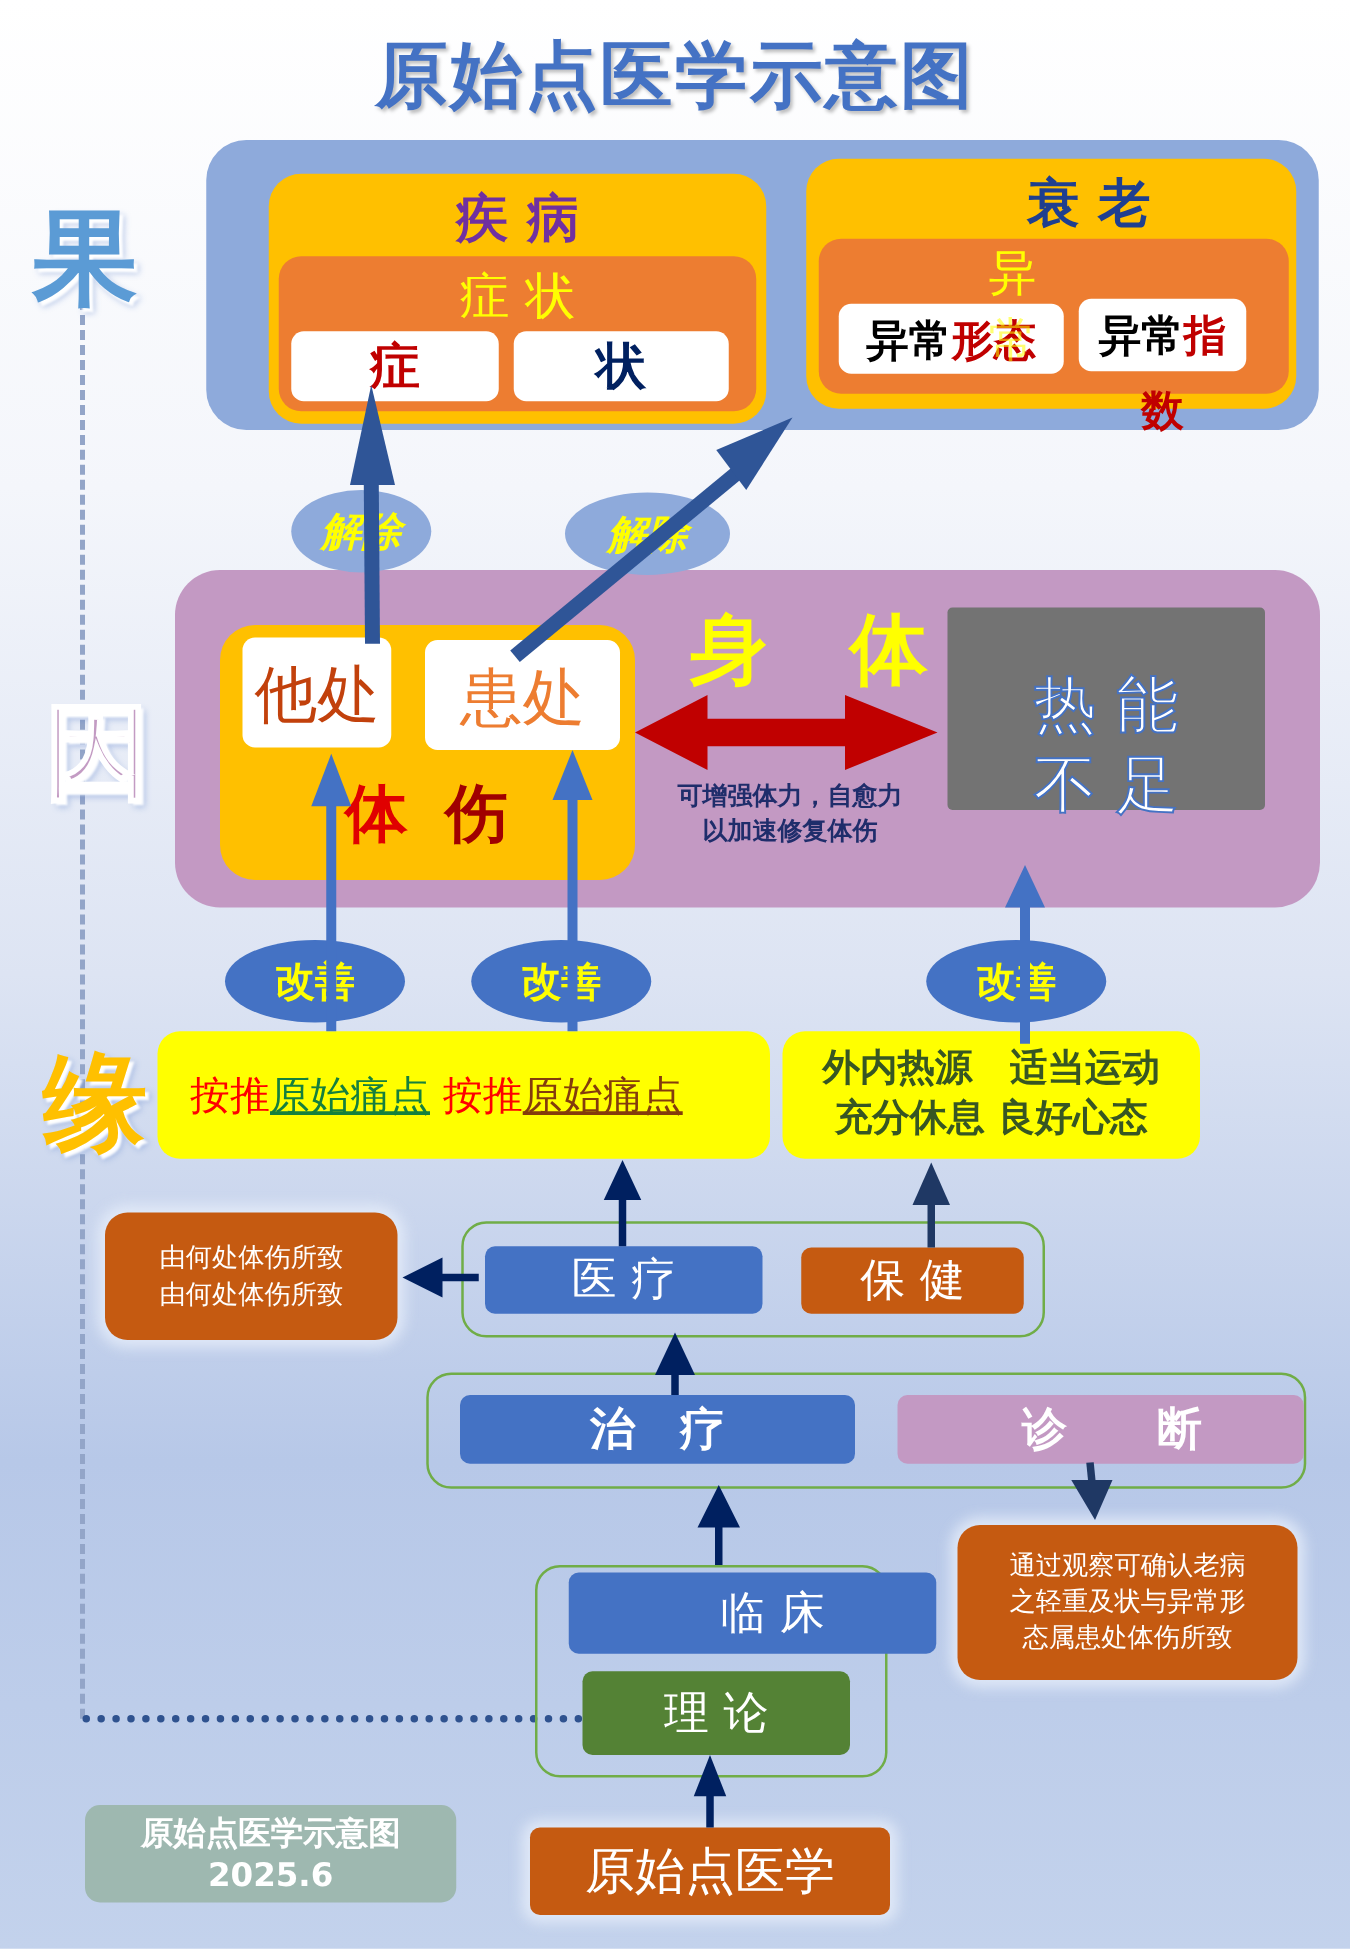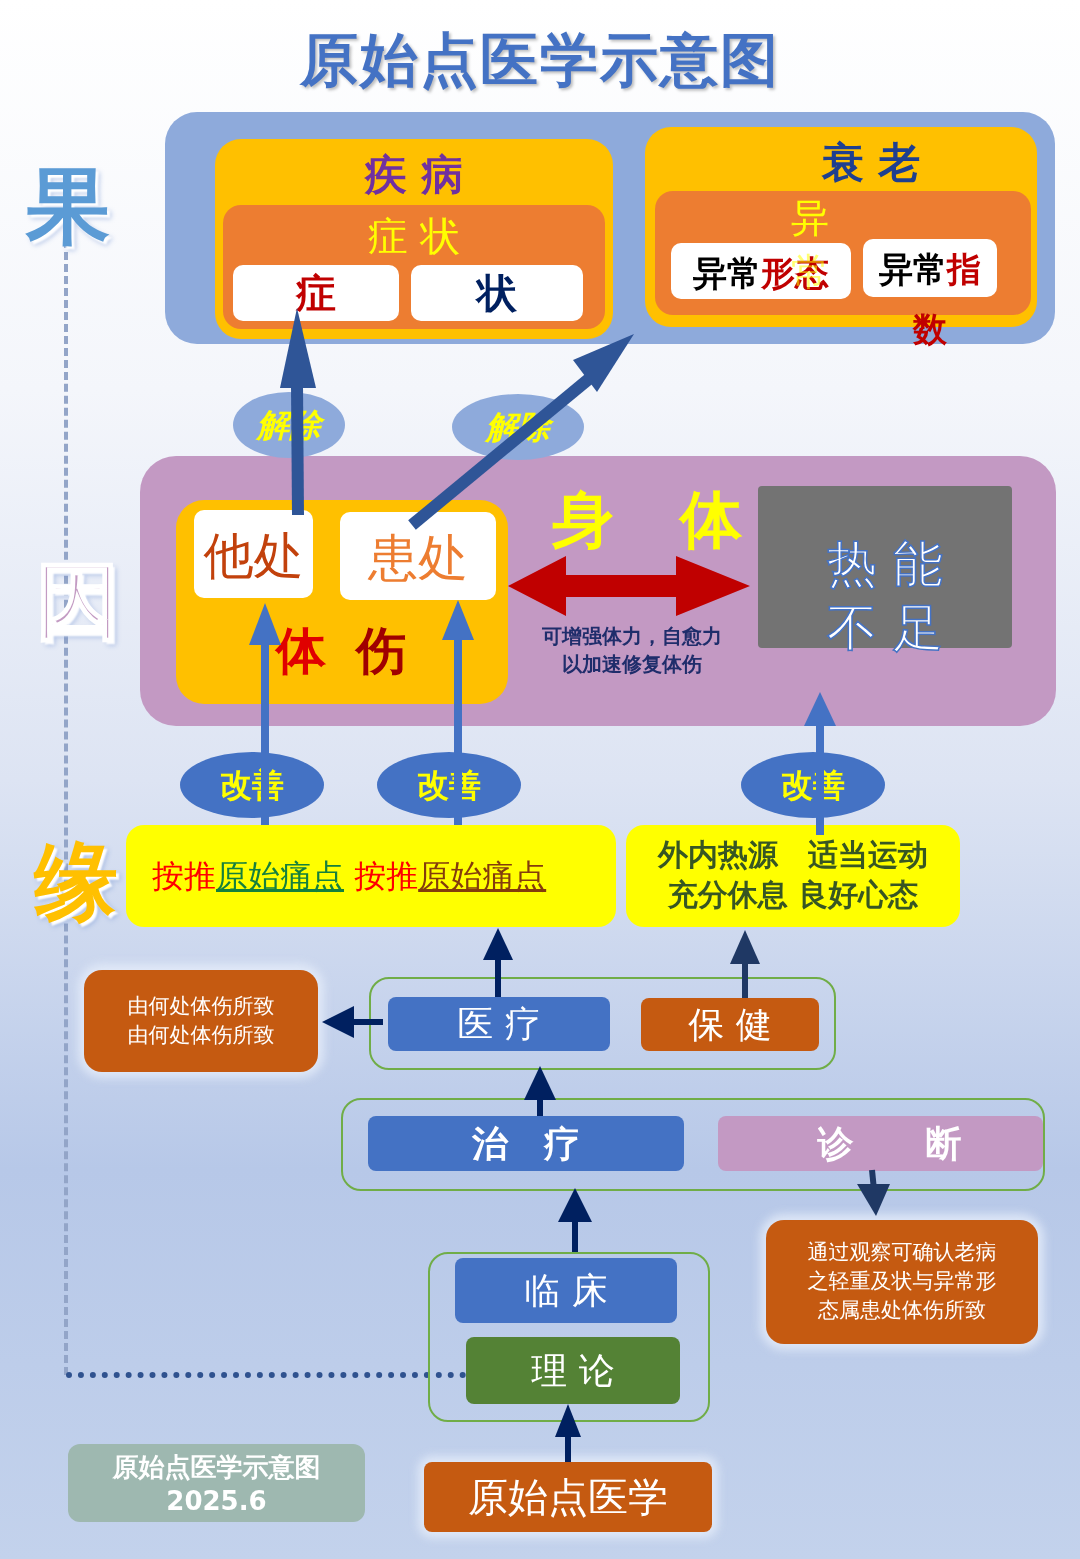--- a/index.html
+++ b/index.html
@@ -126,21 +126,21 @@
 
 <div class="group-outline" style="left:369px;top:977px;width:463px;height:89px;"></div>
 <div class="btn" style="left:388px;top:997px;width:222px;height:54px;line-height:54px;font-size:36px;background:#4472c4;">医 疗</div>
 <div class="btn" style="left:641px;top:998px;width:178px;height:53px;line-height:53px;font-size:36px;background:#c55a11;">保 健</div>
 
 <div class="group-outline" style="left:341px;top:1098px;width:700px;height:89px;"></div>
 <div class="btn" style="left:368px;top:1116px;width:316px;height:55px;line-height:55px;font-size:36px;font-weight:bold;background:#4472c4;">治　疗</div>
 <div class="btn" style="left:718px;top:1116px;width:307px;height:55px;line-height:55px;font-size:36px;font-weight:bold;background:#c399c3;padding-left:18px;">诊　　断</div>
 
 <div class="group-outline" style="left:428px;top:1252px;width:278px;height:166px;"></div>
-<div class="btn" style="left:455px;top:1258px;width:222px;height:65px;line-height:65px;font-size:36px;background:#4472c4;">临 床</div>
+<div class="btn" style="left:455px;top:1258px;width:262px;height:65px;line-height:65px;font-size:36px;background:#4472c4;padding-left:32px;">临 床</div>
 <div class="btn" style="left:466px;top:1337px;width:214px;height:67px;line-height:67px;font-size:36px;background:#548235;">理 论</div>
 
 <div class="btn" style="left:424px;top:1462px;width:288px;height:70px;line-height:70px;font-size:40px;background:#c55a11;box-shadow:0 0 10px 6px rgba(230,238,250,0.8);">原始点医学</div>
 
 <div class="note" style="left:84px;top:970px;width:234px;height:102px;padding-top:22px;box-sizing:border-box;">
   <div>由何处体伤所致</div>
   <div>由何处体伤所致</div>
 </div>
 <div class="note" style="left:766px;top:1220px;width:272px;height:124px;padding-top:18px;box-sizing:border-box;">
   <div>通过观察可确认老病</div>

